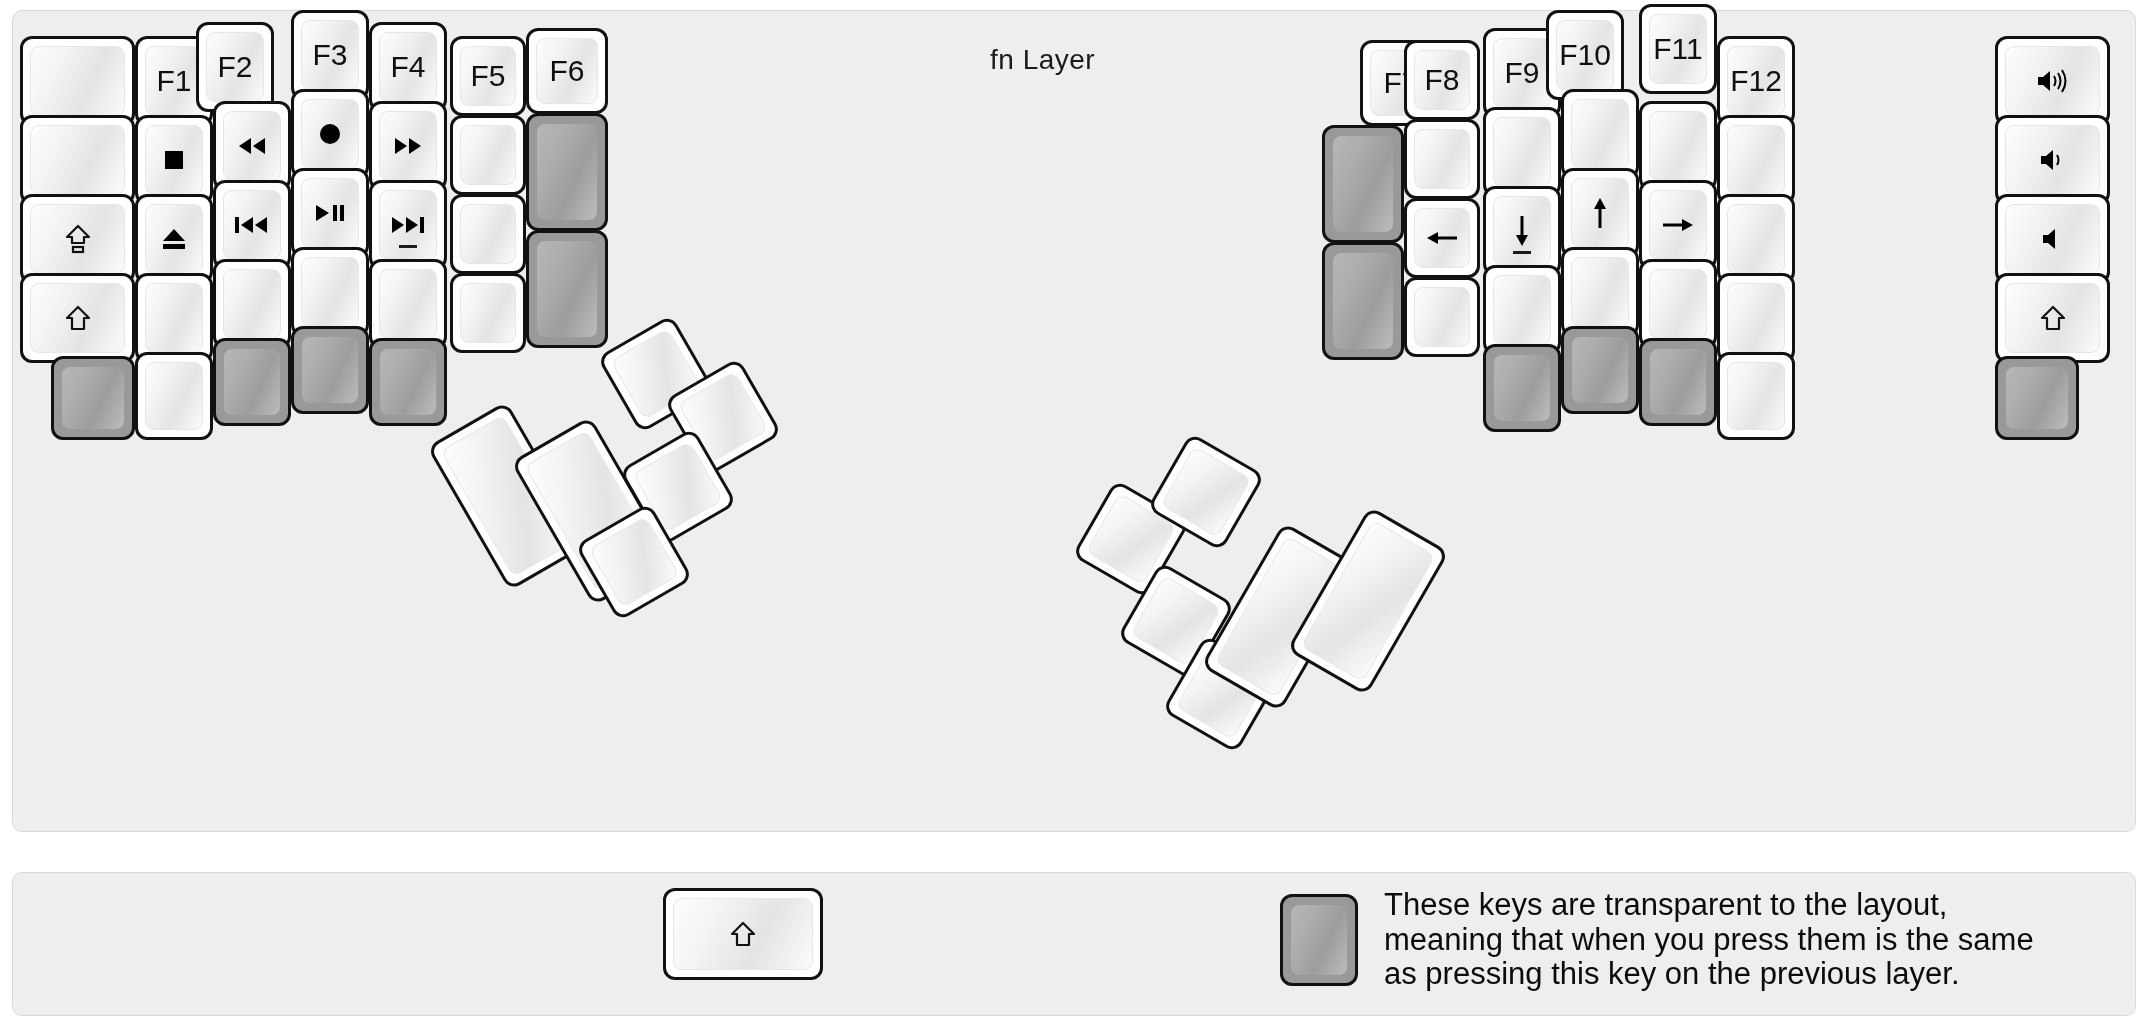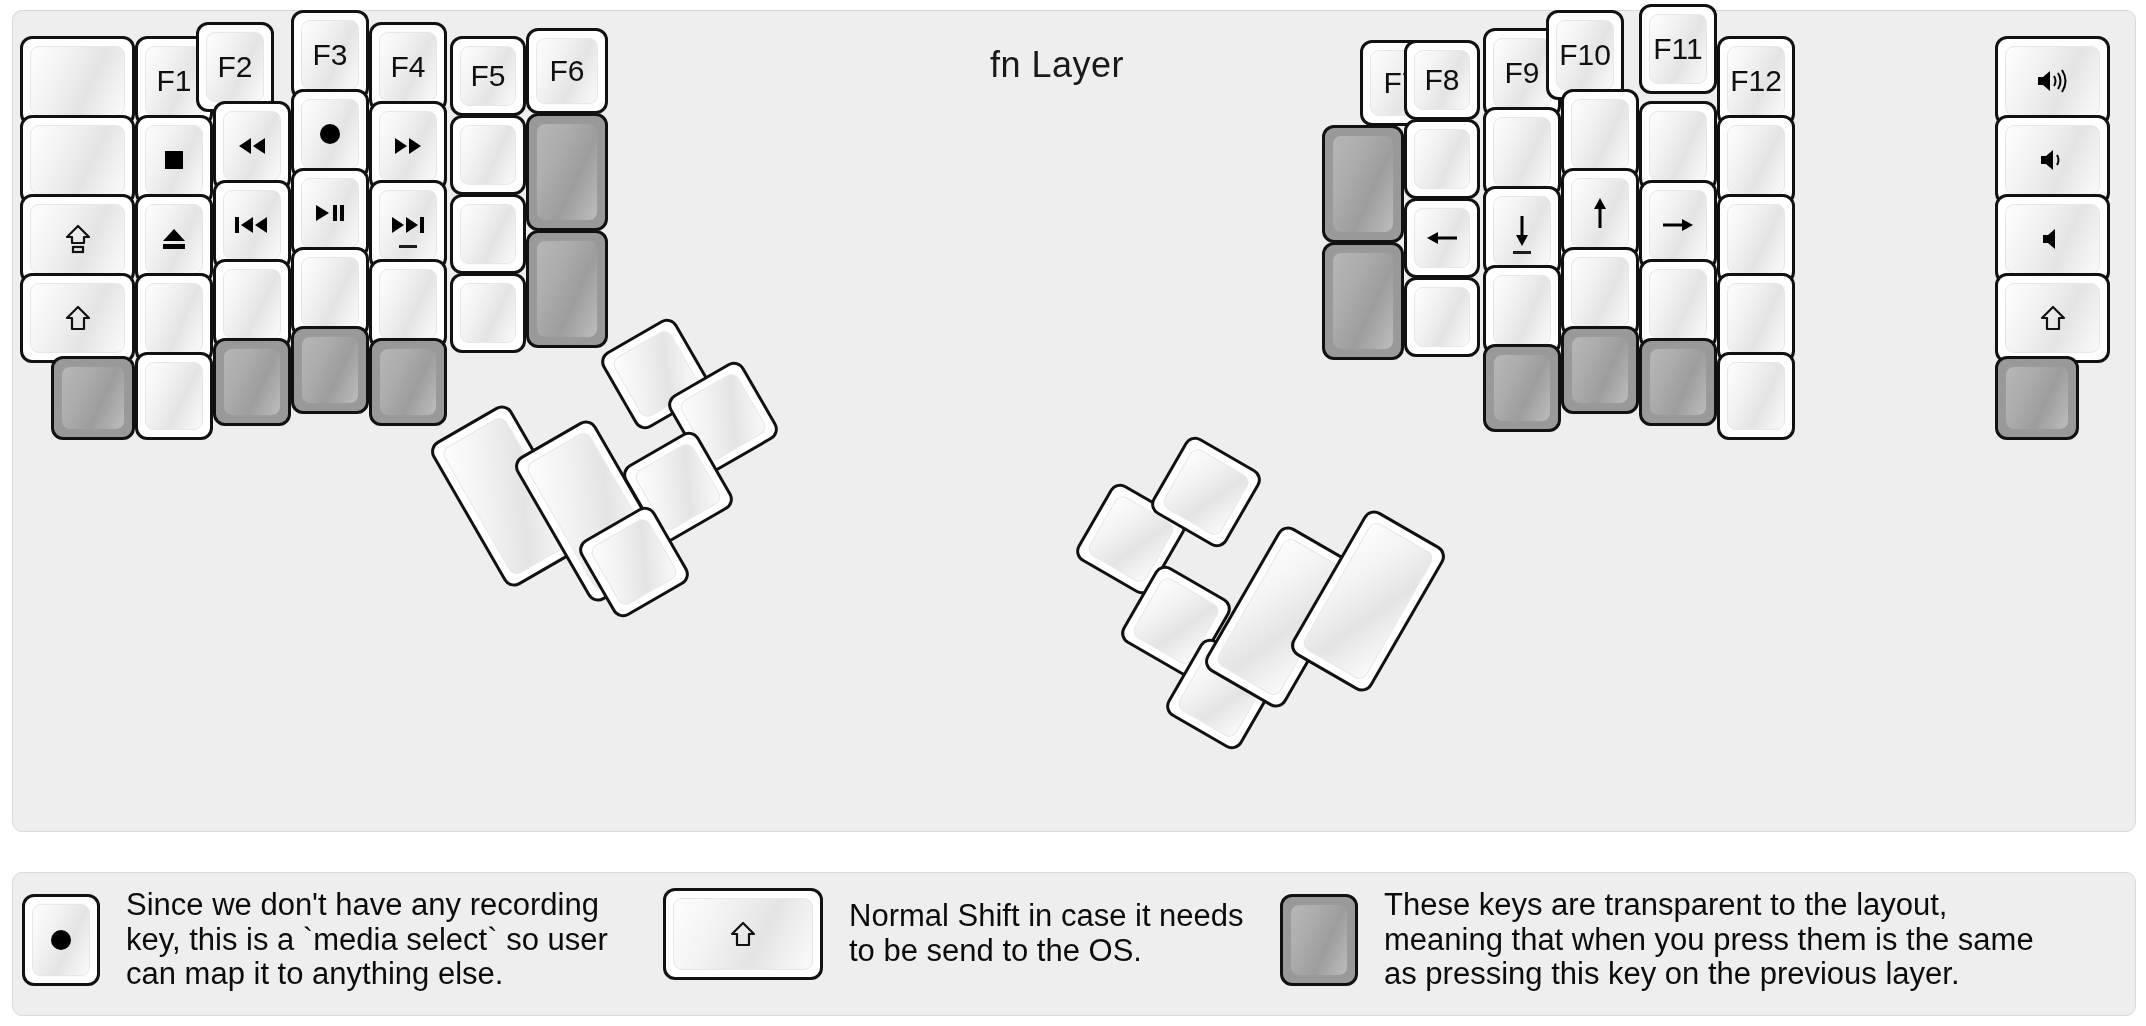--- a/index.html
+++ b/index.html
@@ -19,21 +19,21 @@
     border:1px solid #d9d9d9;
     border-radius:10px;
   }
   #board-panel{left:12px;top:10px;width:2122px;height:820px;}
   #legend-panel{left:12px;top:872px;width:2122px;height:142px;}
 
   
   #title{
     position:absolute;
     left:990px;top:44px;
-    font-size:36px;
+    font-size:28px;
     color:#1a1a1a;
     letter-spacing:0.5px;
     white-space:nowrap;
   }
 
   
   .key{
     position:absolute;
     box-sizing:border-box;
     background:#ffffff;
@@ -485,43 +485,29 @@
     <div class="key rot" style="left:1236px;top:534px;width:92px;height:166px;transform:rotate(30deg);">
       <div class="cap"></div>
     </div>
     <div class="key rot" style="left:1322px;top:518px;width:92px;height:166px;transform:rotate(30deg);">
       <div class="cap"></div>
     </div>
   </div>
 
   <div class="panel" id="legend-panel"></div>
 
-  <div class="legend-item" style="left:22px;top:888px;">
-    <div class="legend-key" style="width:78px;height:92px;">
-      <div class="cap">
-        <svg width="24" height="24" viewBox="0 0 24 24">
-            <circle cx="12" cy="12" r="10" fill="#000"></circle>
-          </svg>
-      </div>
-    </div>
-    <div class="legend-caption">Since we don't have any recording
-key, this is a `media select` so user
-can map it to anything else.</div>
-  </div>
 
   <div class="legend-item" style="left:663px;top:888px;">
     <div class="legend-key" style="width:160px;height:92px;">
       <div class="cap">
         <svg width="26" height="28" viewBox="0 0 26 28">
           <path d="M13 3 L24 14 L19 14 L19 25 L7 25 L7 14 L2 14 Z" fill="none" stroke="#111" stroke-width="2.2" stroke-linejoin="round"></path>
         </svg>
       </div>
     </div>
-    <div class="legend-caption">Normal Shift in case it needs
-to be send to the OS.</div>
   </div>
 
   <div class="legend-item" style="left:1280px;top:888px;align-items:center;">
     <div class="legend-key transparent" style="width:78px;height:92px;">
       <div class="cap"></div>
     </div>
     <div class="legend-caption">These keys are transparent to the layout,
 meaning that when you press them is the same
 as pressing this key on the previous layer.</div>
   </div>

